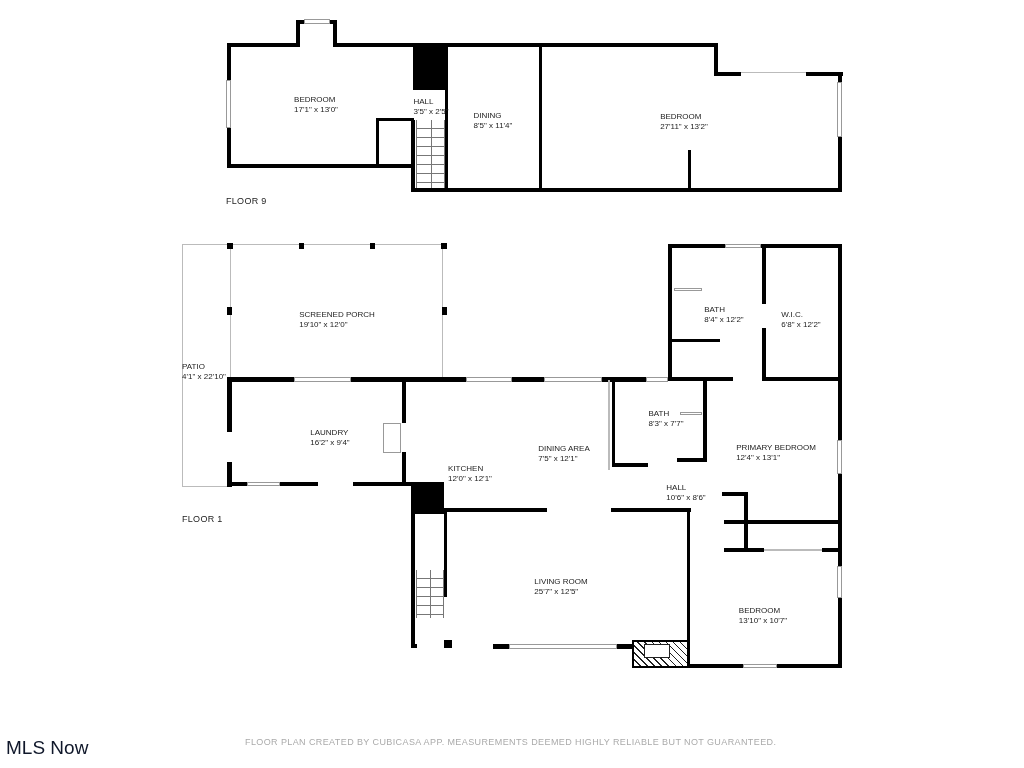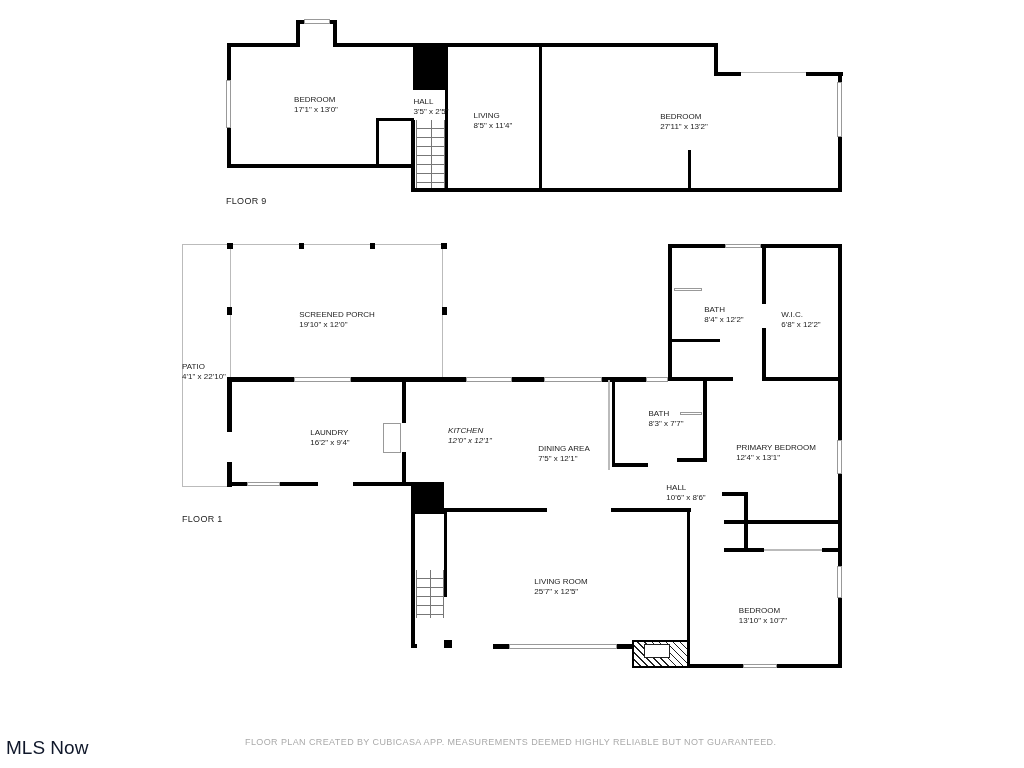--- a/index.html
+++ b/index.html
@@ -51,21 +51,21 @@
 
   <div class="room" style="left:316px;top:105px;">
       <span class="n">BEDROOM</span>
       <span class="d">17'1" x 13'0"</span>
     </div>
   <div class="room" style="left:431px;top:107px;">
       <span class="n">HALL</span>
       <span class="d">3'5" x 2'5"</span>
     </div>
   <div class="room" style="left:493px;top:121px;">
-      <span class="n">LIVING</span>
+      <span class="n">DINING</span>
       <span class="d">8'5" x 11'4"</span>
     </div>
   <div class="room" style="left:684px;top:122px;">
       <span class="n">BEDROOM</span>
       <span class="d">27'11" x 13'2"</span>
     </div>
 
   <div class="floor-label" style="left:226px;top:196px;">FLOOR 9</div>
 </div>
 
@@ -156,21 +156,21 @@
       <span class="d">19'10" x 12'0"</span>
     </div>
   <div class="room" style="left:204px;top:372px;">
       <span class="n">PATIO</span>
       <span class="d">4'1" x 22'10"</span>
     </div>
   <div class="room" style="left:316px;top:438px;margin-left:14px;">
       <span class="n">LAUNDRY</span>
       <span class="d">16'2" x 9'4"</span>
     </div>
-  <div class="room" style="left:470px;top:436px;font-style:italic;">
+  <div class="room" style="left:470px;top:474px;">
       <span class="n">KITCHEN</span>
       <span class="d">12'0" x 12'1"</span>
     </div>
   <div class="room" style="left:564px;top:454px;">
       <span class="n">DINING AREA</span>
       <span class="d">7'5" x 12'1"</span>
     </div>
   <div class="room" style="left:724px;top:315px;">
       <span class="n">BATH</span>
       <span class="d">8'4" x 12'2"</span>

